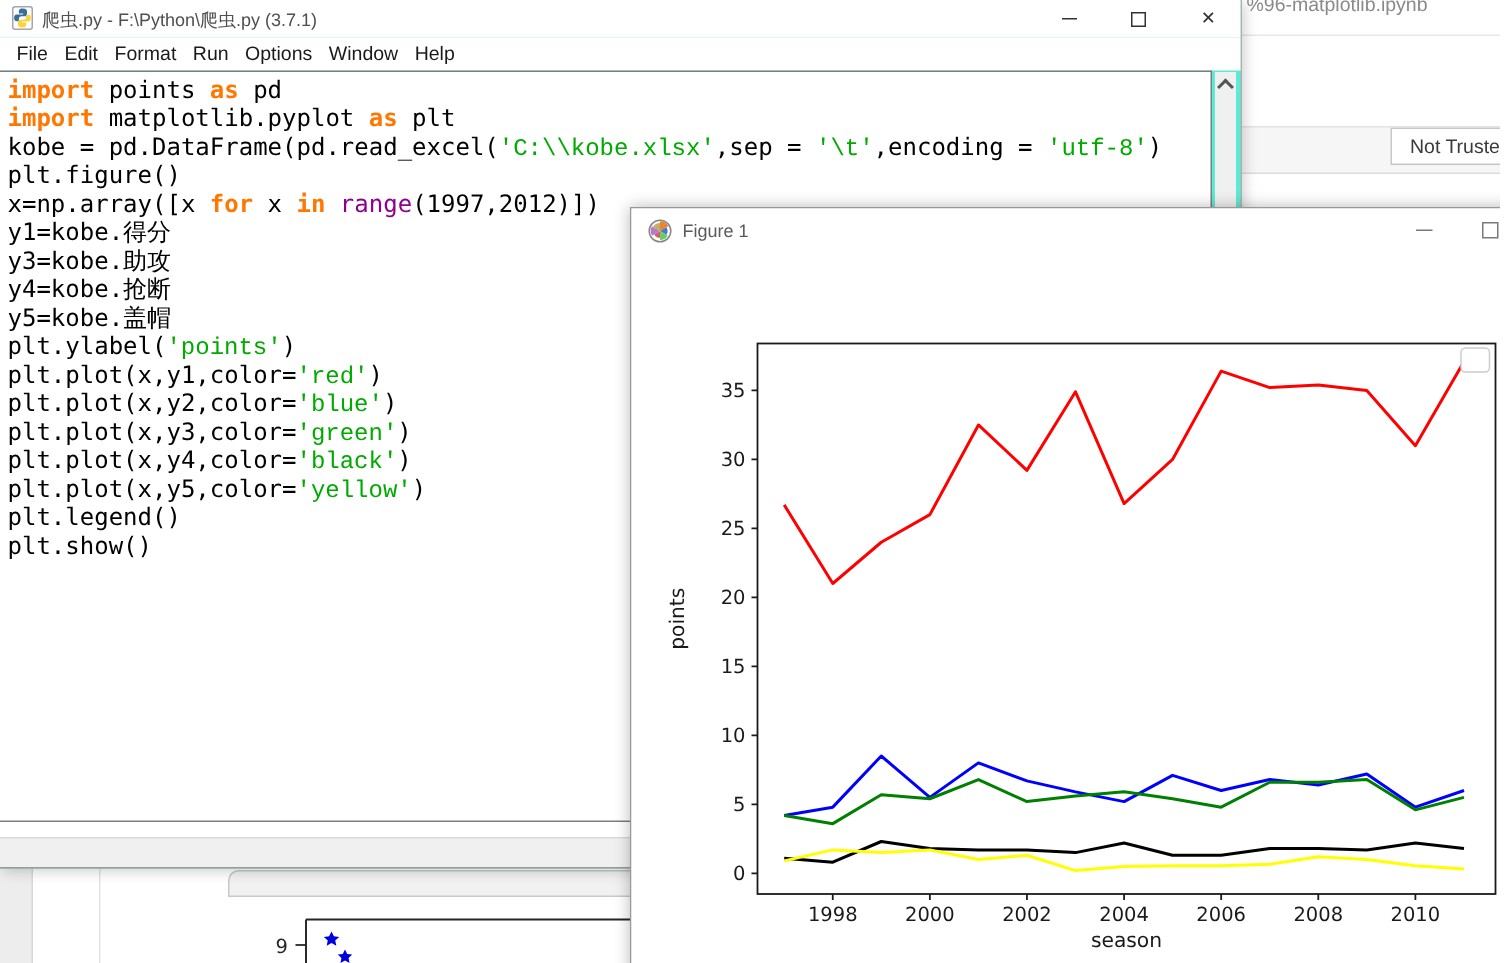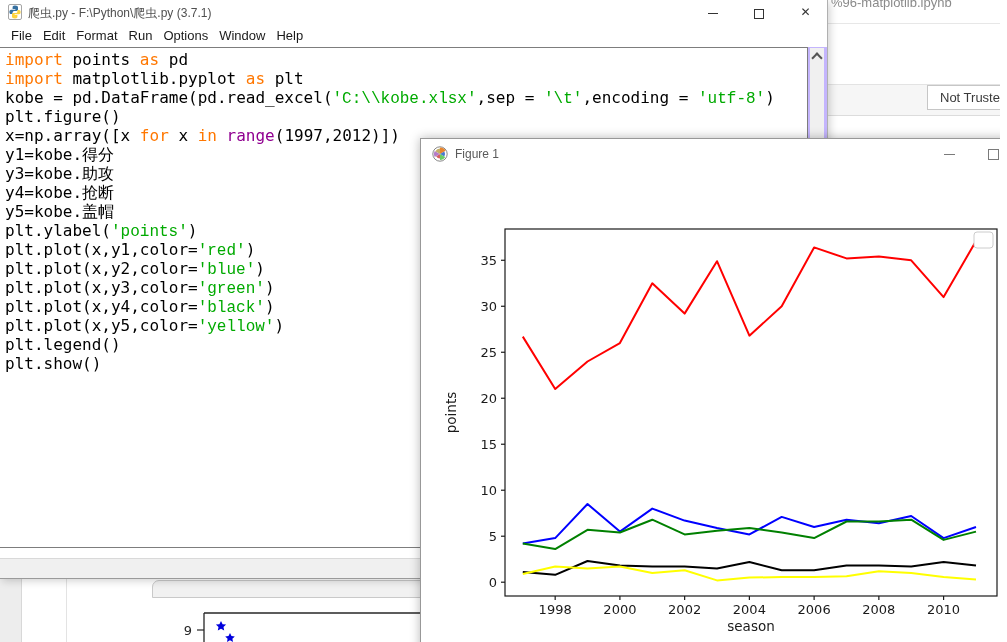--- a/index.html
+++ b/index.html
@@ -16,37 +16,37 @@
               border-top:1px solid #e3e3e3;border-bottom:1px solid #dcdcdc;}
   .not-trusted{left:927px;top:85px;height:23px;line-height:23px;padding:0 12px;
                background:#fff;border:1px solid #c6c6c6;font-size:13px;color:#3a3a3a;white-space:nowrap;}
   .nb-bottom-leftcol{left:0;top:578px;width:21px;height:64px;background:#ededed;border-right:1px solid #d8d8d8;}
   .nb-vline{left:66px;top:578px;width:1px;height:64px;background:#e3e3e3;}
   .nb-panel{left:152px;top:580px;width:600px;height:16px;background:#f1f1f1;
             border:1px solid #c9c9c9;border-radius:7px 7px 0 0;}
   .nb-chart-svg{left:150px;top:578px;}
 
   
-  .idle{left:0;top:0;width:827px;height:578px;background:#c4b5fd;border-right:1px solid #b0b0b0;
+  .idle{left:0;top:0;width:827px;height:578px;background:#5eead4;border-right:1px solid #b0b0b0;
         border-bottom:1px solid #9a9a9a;box-shadow:2px 2px 8px rgba(0,0,0,.18);}
   .idle-titlebar{left:0;top:0;width:827px;height:25px;background:#ffffff;}
   .idle-icon{left:7px;top:4px;width:16px;height:16px;}
   .idle-title{left:28px;top:5px;font-size:12px;color:#4f4f4f;white-space:nowrap;}
   .winbtn{top:0;width:45px;height:25px;text-align:center;line-height:25px;color:#333;}
   .wb-min{left:690px;}  .wb-max{left:736px;}  .wb-close{left:783px;font-size:12px;}
   .dash{display:inline-block;width:10px;height:1px;background:#333;vertical-align:middle;}
   .sq{display:inline-block;width:8px;height:8px;border:1px solid #333;vertical-align:middle;}
   .idle-menubar{left:0;top:25px;width:827px;height:22px;background:#fff;font-size:13px;color:#1a1a1a;}
   .menu-item{display:inline-block;padding:3px 0 0 0;margin-left:11px;}
   .idle-text{left:0;top:47px;width:808px;height:501px;background:#fff;
              border-top:1px solid #7d7d7d;border-right:1px solid #7d7d7d;border-bottom:1px solid #7d7d7d;
              font-family:"DejaVu Sans Mono",monospace;font-size:16px;line-height:19px;
              padding:2px 0 0 5px;box-sizing:border-box;overflow:hidden;}
   .code-line{height:19px;white-space:pre;}
-  .tk-k{color:#ff7700;} .tk-s{color:#00aa00;font-family:Liberation Mono, monospace;} .tk-b{color:#900090;} .tk-n{color:#000;}
+  .tk-k{color:#ff7700;font-weight:bold;} .tk-s{color:#00aa00;font-family:Liberation Mono, monospace;} .tk-b{color:#900090;} .tk-n{color:#000;}
   .idle-scroll{left:810px;top:48px;width:14px;height:500px;background:#f0f0f0;}
   .scroll-btn{width:14px;height:16px;background:#f0f0f0;}
   .chev{width:6px;height:6px;border-left:2px solid #555;border-top:2px solid #555;
         transform:rotate(45deg);margin:6px auto 0;}
   .idle-gap{left:0;top:548px;width:826px;height:10px;background:#fff;}
   .idle-status{left:0;top:558px;width:826px;height:19px;background:#f0f0f0;border-top:1px solid #d9d9d9;}
 
   
   .fig{left:420px;top:138px;width:640px;height:540px;background:#fff;border:1px solid #989898;
        box-shadow:0 0 10px rgba(0,0,0,.28);box-sizing:border-box;}

